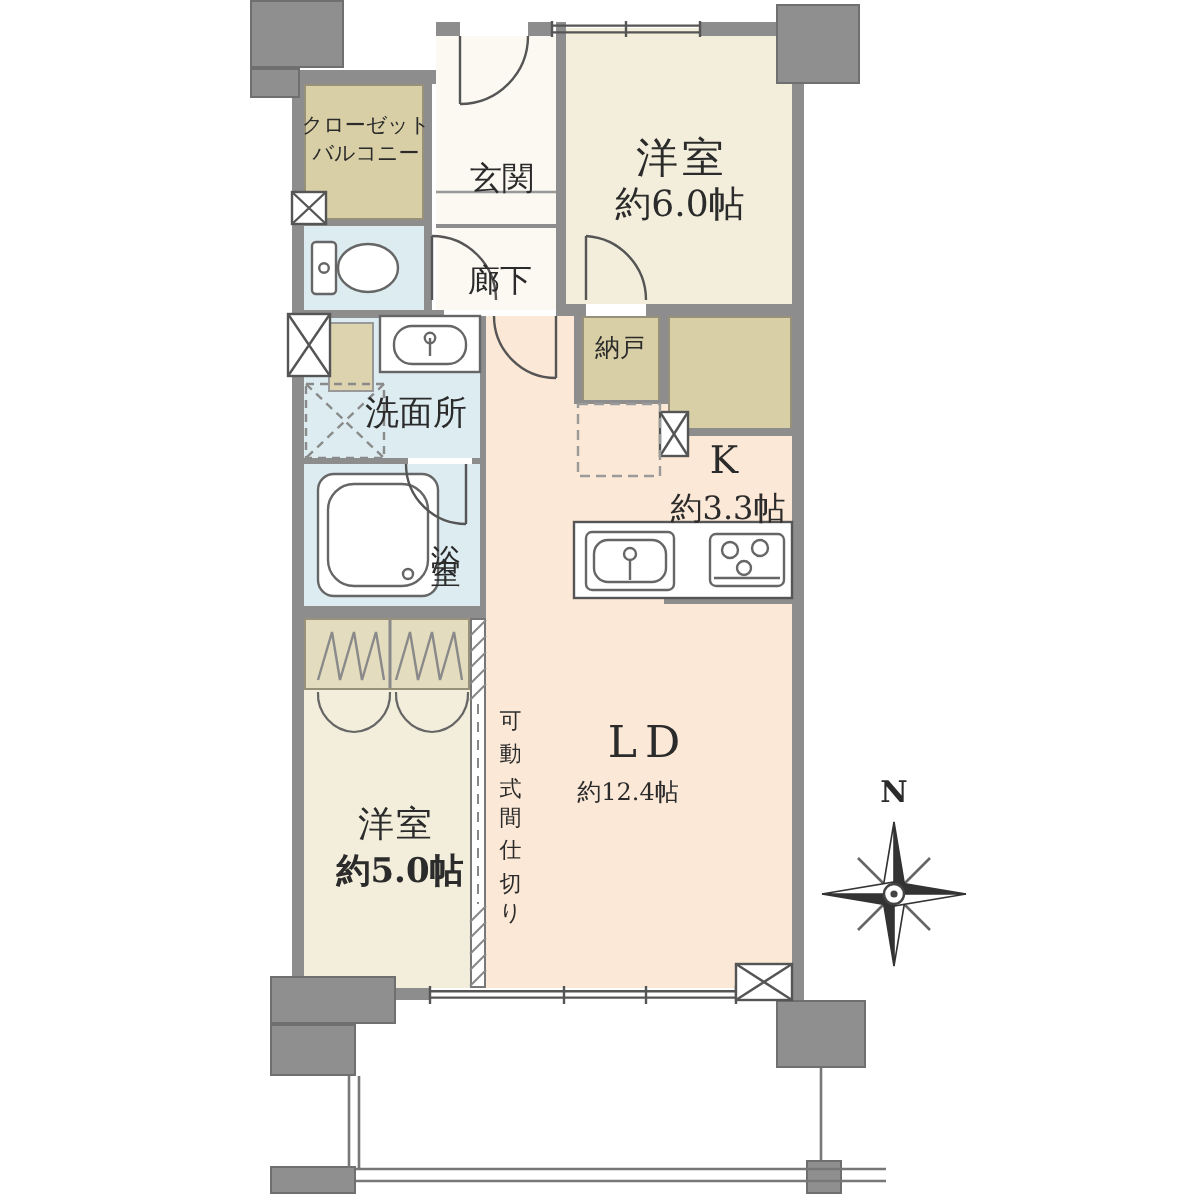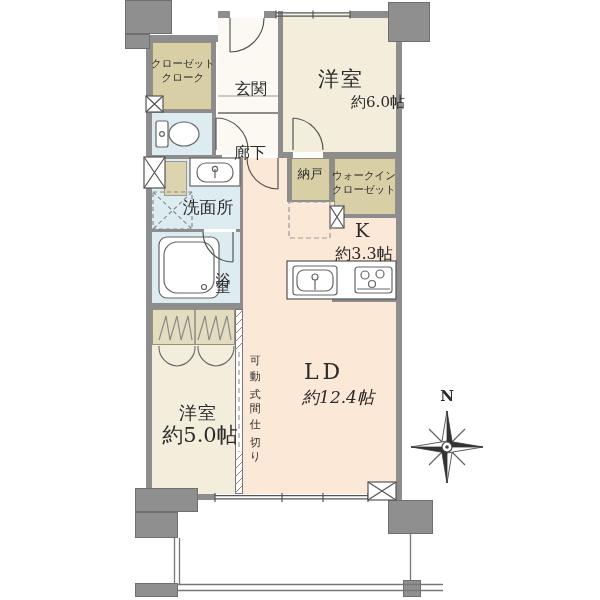--- a/index.html
+++ b/index.html
@@ -192,31 +192,30 @@
       <polygon points="447,483 453,447 447,447" fill="#fff" stroke="#333" stroke-width="0.8"></polygon>
       <polygon points="483,447 447,441 447,447" fill="#333" stroke="#333" stroke-width="0.8"></polygon>
       <polygon points="483,447 447,453 447,447" fill="#fff" stroke="#333" stroke-width="0.8"></polygon>
       <polygon points="411,447 447,453 447,447" fill="#333" stroke="#333" stroke-width="0.8"></polygon>
       <polygon points="411,447 447,441 447,447" fill="#fff" stroke="#333" stroke-width="0.8"></polygon>
       <circle cx="447" cy="447" r="5" fill="#fff" stroke="#444"></circle>
       <circle cx="447" cy="447" r="1.8" fill="#444" stroke="none"></circle>
     </g>
   </svg>
 
-  <div class="label" style="left:183px;top:71px;font-size:10.5px;"><span>クローゼット</span><br><span>クローク</span></div>
+  <div class="label" style="left:183px;top:71px;font-size:10.5px;"><span>クローゼット</span><br><span>バルコニー</span></div>
   <div class="label" style="left:251px;top:89px;font-size:16px;">玄関</div>
-  <div class="label" style="left:250px;top:153px;font-size:16px;">廊下</div>
+  <div class="label" style="left:250px;top:140px;font-size:16px;">廊下</div>
   <div class="label" style="left:341px;top:80px;font-size:21px;letter-spacing:2px;">洋室</div>
-  <div class="label" style="left:340px;top:103px;font-size:15px;margin-left:38px;">約6.0帖</div>
+  <div class="label" style="left:340px;top:103px;font-size:18px;">約6.0帖</div>
   <div class="label" style="left:208px;top:207px;font-size:17px;">洗面所</div>
   <div class="label vert" style="left:222px;top:266px;font-size:15px;letter-spacing:6px;">浴室</div>
   <div class="label" style="left:310px;top:174px;font-size:12.5px;">納戸</div>
-  <div class="label" style="left:364px;top:183px;font-size:10.5px;"><span>ウォークイン</span><br><span>クローゼット</span></div>
   <div class="label" style="left:362px;top:231px;font-size:19px;">K</div>
   <div class="label" style="left:364px;top:254px;font-size:16px;">約3.3帖</div>
   <div class="label" style="left:324px;top:372px;font-size:22px;letter-spacing:4px;">LD</div>
-  <div class="label" style="left:338px;top:397px;font-size:17px;font-style:italic;">約12.4帖</div>
+  <div class="label" style="left:314px;top:397px;font-size:12px;">約12.4帖</div>
   <div class="label" style="left:198px;top:413px;font-size:18px;letter-spacing:1px;">洋室</div>
-  <div class="label" style="left:200px;top:436px;font-size:21px;">約5.0帖</div>
+  <div class="label" style="left:200px;top:436px;font-size:17px;font-weight:bold;">約5.0帖</div>
   <div class="label vert" style="left:254px;top:409px;font-size:11px;letter-spacing:16px;">可動式間仕切り</div>
   <div class="label" style="left:447px;top:397px;font-size:15px;font-weight:bold;">N</div>
 
 </div>
 
 </body></html>

